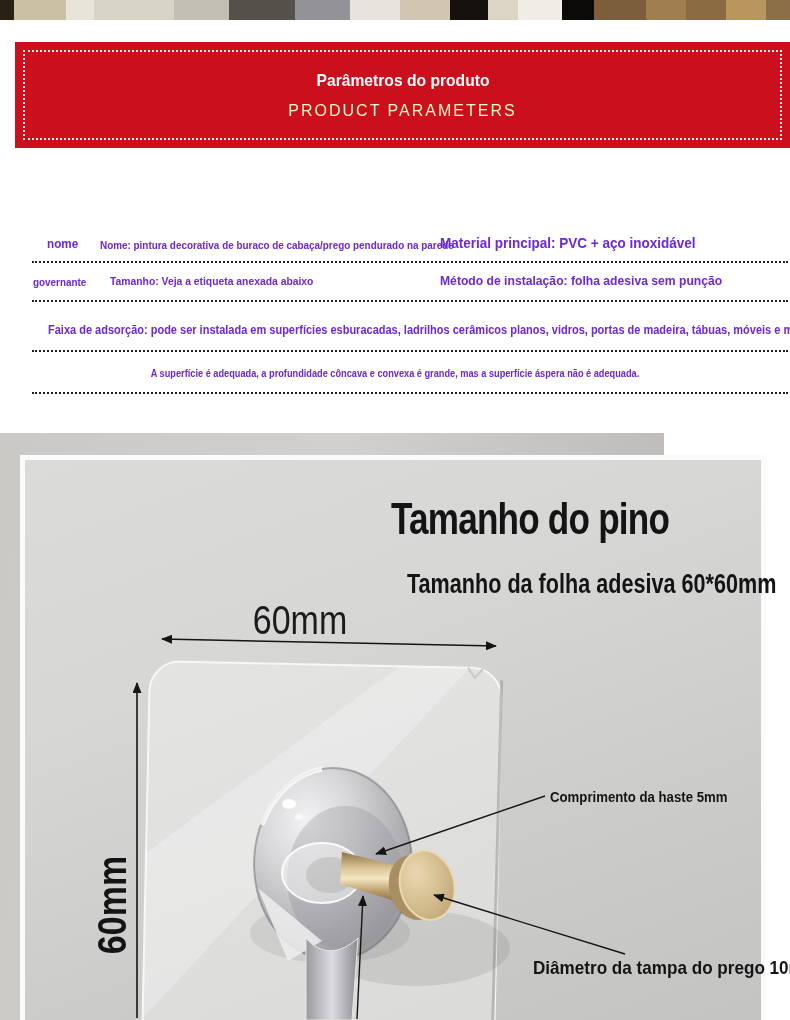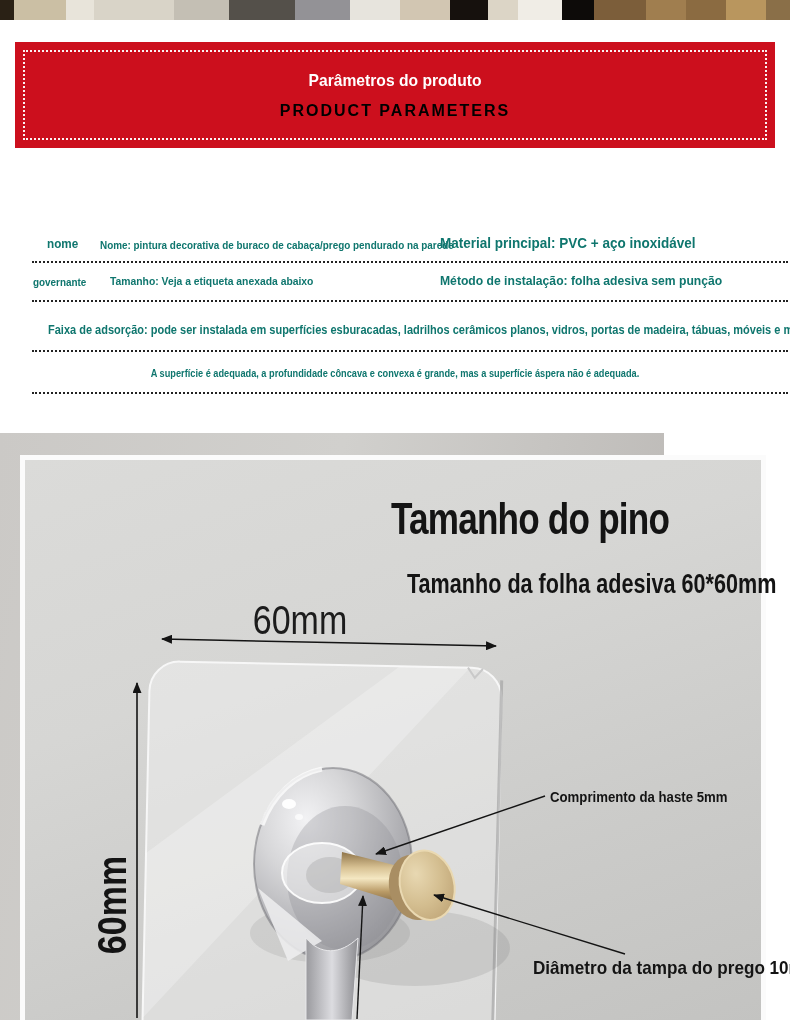--- a/index.html
+++ b/index.html
@@ -8,24 +8,24 @@
 
   
   .photo-strip{position:absolute;left:0;top:0;width:790px;height:20px;display:flex;overflow:hidden;}
   .photo-strip .seg{height:100%;}
 
   
   .banner{position:absolute;left:15px;top:42px;width:760px;height:106px;}
   .banner-inner{position:absolute;inset:8px;border:2px dotted rgba(255,255,255,.95);
         display:flex;flex-direction:column;align-items:center;justify-content:center;gap:11px;}
   .banner-title{color:#ffffff;font-size:17px;font-weight:bold;transform:scaleX(.92);}
-  .banner-sub{color:#000000;font-size:16px;font-weight:bold;letter-spacing:2px;}
+  .banner-sub{color:#fef9c3;font-size:16px;font-weight:normal;letter-spacing:2px;}
 
   
-  .params{position:absolute;left:0;top:228px;width:790px;height:178px;overflow:hidden;color:#0f766e;}
+  .params{position:absolute;left:0;top:228px;width:790px;height:178px;overflow:hidden;color:#6d28d9;}
   .cell{position:absolute;white-space:nowrap;font-weight:bold;transform-origin:left center;transform:scaleX(.9);}
   .dotline{position:absolute;left:32px;width:756px;height:0;border-top:2px dotted #222;}
   .r1c1{left:47px;top:8px;font-size:13px;}
   .r1c2{left:100px;top:11px;font-size:11px;}
   .r1c3{left:440px;top:6px;font-size:15px;}
   .r2c1{left:33px;top:48px;font-size:11px;}
   .r2c2{left:110px;top:47px;font-size:11.5px;}
   .r2c3{left:440px;top:45px;font-size:13.5px;}
   .r3{left:48px;top:95px;font-size:12.5px;transform:scaleX(.88);}
   .r4{left:0;top:139px;width:790px;text-align:center;font-size:11.5px;transform:scaleX(.8);transform-origin:center;}
@@ -70,21 +70,21 @@
       <div class="seg" style="width: 30px; background: rgb(220, 213, 198);"></div>
       <div class="seg" style="width: 44px; background: rgb(240, 237, 230);"></div>
       <div class="seg" style="width: 32px; background: rgb(13, 11, 9);"></div>
       <div class="seg" style="width: 52px; background: rgb(124, 94, 58);"></div>
       <div class="seg" style="width: 40px; background: rgb(160, 126, 79);"></div>
       <div class="seg" style="width: 40px; background: rgb(139, 107, 65);"></div>
       <div class="seg" style="width: 40px; background: rgb(185, 150, 94);"></div>
       <div class="seg" style="width: 24px; background: rgb(138, 111, 72);"></div>
     </div>
 
-  <div class="banner" id="banner" style="background: rgb(204, 15, 29);">
+  <div class="banner" id="banner" style="background: rgb(204, 15, 29); padding-left: 15px;">
     <div class="banner-inner">
       <div class="banner-title">Parâmetros do produto</div>
       <div class="banner-sub">PRODUCT PARAMETERS</div>
     </div>
   </div>
 
   <div class="params">
     <span class="cell r1c1">nome</span>
     <span class="cell r1c2">Nome: pintura decorativa de buraco de cabaça/prego pendurado na parede</span>
     <span class="cell r1c3">Material principal: PVC + aço inoxidável</span>

